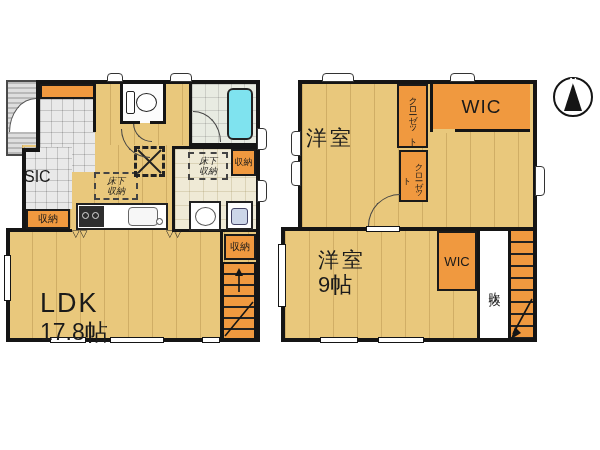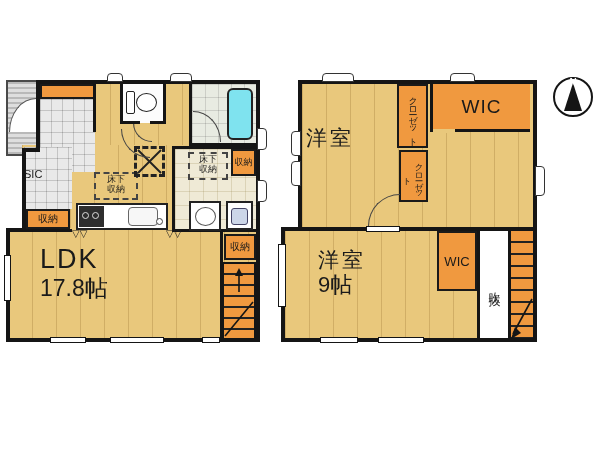--- a/index.html
+++ b/index.html
@@ -37,21 +37,21 @@
     position:absolute; z-index:1;
     background: repeating-linear-gradient(0deg, #b9b9b9 0 2px, #dedede 2px 5px);
     border: 2px solid #4a4a4a;
   }
   .org {
     position:absolute; z-index:4; background:#f0993f; border:2px solid #1a1a1a;
     display:flex; align-items:center; justify-content:center; text-align:center;
   }
   .dash {
     position:absolute; z-index:4; border:2px dashed #444;
-    display:flex; align-items:flex-start; justify-content:center; text-align:center;
+    display:flex; align-items:center; justify-content:center; text-align:center;font-style:italic;
   }
   .lbl { position:absolute; z-index:8; text-align:left; line-height:1.15; }
   .pre { white-space: pre-line; }
   .vtext { writing-mode: vertical-rl; text-orientation: upright; }
   .arc { position:absolute; z-index:5; background:transparent; }
   .bump { position:absolute; z-index:7; background:#fff; border:1px solid #333; }
   .winwall { position:absolute; z-index:7; background:#fff; border:1px solid #151515; }
   .steps1 { background: repeating-linear-gradient(to bottom, #f0993f 0 9px, #222 9px 11px); }
   .steps2 { background: repeating-linear-gradient(to bottom, #f0993f 0 10px, #222 10px 12px); }
   .fixture { position:absolute; z-index:5; }
@@ -68,21 +68,21 @@
   <div class="hatch" style="left:6px;top:80px;width:32px;height:76px;"></div>
   <div class="abs" style="left:9px;top:98px;width:27px;height:34px;background:#fff;border-top:1.5px solid #555;border-left:1.5px solid #555;border-radius:100% 0 0 0;z-index:2;"></div>
 
   <div class="wood" style="left:38px;top:82px;width:220px;height:150px;"></div>
   <div class="wood" style="left:22px;top:145px;width:236px;height:87px;"></div>
   <div class="wood" style="left:8px;top:228px;width:250px;height:114px;"></div>
 
   <div class="org" style="left:40px;top:84px;width:55px;height:15px;"></div>
   <div class="tile" style="left:40px;top:99px;width:55px;height:73px;"></div>
   <div class="tile" style="left:24px;top:147px;width:48px;height:62px;"></div>
-  <div class="lbl" style="left:24px;top:168px;width:48px;font-size:11px;">SIC</div>
+  <div class="lbl" style="left:24px;top:168px;width:48px;font-size:16px;">SIC</div>
 
   <div class="org" style="left:26px;top:209px;width:44px;height:20px;font-size:10px;">
       <span>収納</span>
     </div>
   <div class="lbl" style="left:72px;top:228px;width:34px;font-size:10px;color:#222;">▽▽</div>
   <div class="lbl" style="left:166px;top:228px;width:34px;font-size:10px;color:#222;">▽▽</div>
 
   <div class="abs" style="left:122px;top:84px;width:44px;height:39px;background:#fcfcfc;z-index:3;"></div>
   <div class="w" style="left:120px;top:84px;width:3px;height:40px;"></div>
   <div class="w" style="left:163px;top:84px;width:3px;height:40px;"></div>
@@ -125,21 +125,21 @@
   <div class="dash" style="left:134px;top:146px;width:31px;height:31px;border:3px dashed #222;">
     <svg width="25" height="25" viewBox="0 0 25 25">
         <line x1="1" y1="1" x2="24" y2="24" stroke="#222" stroke-width="2"></line>
         <line x1="24" y1="1" x2="1" y2="24" stroke="#222" stroke-width="2"></line>
       </svg>
   </div>
   <div class="arc" style="left:121px;top:129px;width:29px;height:29px;border-left:1.5px solid #444;border-bottom:1.5px solid #444;border-radius:0 0 0 100%;"></div>
   <div class="w" style="left:93px;top:84px;width:3px;height:48px;"></div>
 
   <div class="lbl" style="left:40px;top:244px;width:160px;">
-    <div style="font-size:27px;letter-spacing:2px;">LDK</div>
+    <div style="font-size:27px;letter-spacing:2px;margin-top:44px;">LDK</div>
     <div style="font-size:23px;">17.8帖</div>
   </div>
 
   <div class="org" style="left:224px;top:234px;width:32px;height:26px;font-size:10px;">
       <span>収納</span>
     </div>
   <div class="abs steps1" style="left:222px;top:262px;width:34px;height:78px;border:2px solid #151515;z-index:4;">
     <svg width="30" height="74" viewBox="0 0 30 74" style="position:absolute;left:0;top:0;">
       <line x1="15" y1="28" x2="15" y2="8" stroke="#151515" stroke-width="1.6"></line>
       <polygon points="11,12 15,4 19,12" fill="#151515"></polygon>

